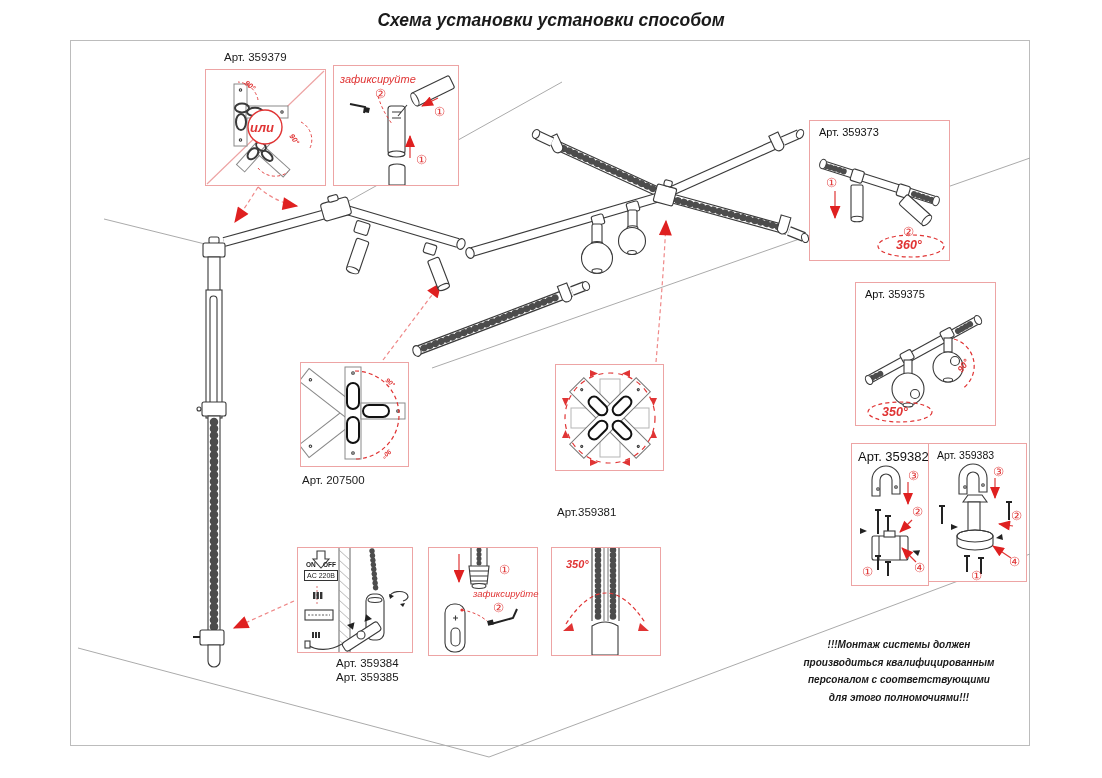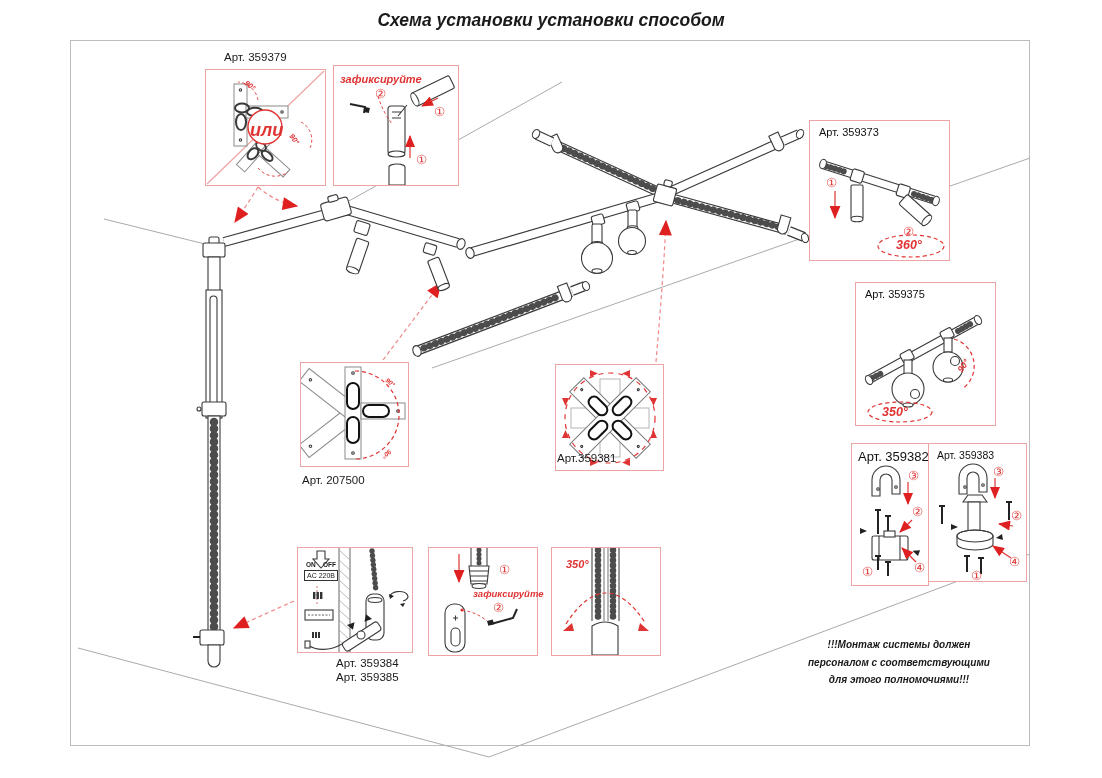--- a/index.html
+++ b/index.html
@@ -7,23 +7,23 @@
         font-family:"Liberation Sans",sans-serif;color:#1a1a1a;}
   .frame{position:absolute;left:70px;top:40px;width:958px;height:704px;border:1px solid #bcbcbc;z-index:0;}
   .title{position:absolute;left:0;right:0;top:10px;text-align:center;font-size:17.5px;
          font-weight:bold;font-style:italic;z-index:4;}
   svg.scene{position:absolute;left:0;top:0;z-index:1;}
   .inset{position:absolute;border:1px solid #eda4a4;background:#fff;box-sizing:border-box;z-index:2;}
   .inset svg{position:absolute;left:0;top:0;}
   .artlabel{position:absolute;font-size:11.5px;color:#1a1a1a;white-space:nowrap;z-index:3;}
   .inlabel{position:absolute;left:9px;top:5px;font-size:11px;color:#111;white-space:nowrap;z-index:3;}
   .num{position:absolute;color:#e03434;font-size:12.5px;line-height:12px;z-index:3;}
-  .redcap{position:absolute;color:#e03434;font-style:italic;font-weight:bold;z-index:3;white-space:nowrap;}
+  .redcap{position:absolute;color:#e03434;font-style:italic;font-weight:normal;z-index:3;white-space:nowrap;}
   .deg{position:absolute;color:#e03434;font-weight:bold;font-style:italic;z-index:3;white-space:nowrap;}
-  .or{position:absolute;color:#e03434;font-weight:bold;font-style:italic;font-size:18px;z-index:3;}
+  .or{position:absolute;color:#e03434;font-weight:bold;font-style:italic;font-size:13px;z-index:3;}
   .warning{position:absolute;left:748px;top:636px;width:302px;text-align:center;
            font-weight:bold;font-style:italic;font-size:10px;line-height:17.5px;z-index:3;}
   .acbox{position:absolute;border:1px solid #333;font-size:7px;text-align:center;z-index:3;
          padding:1px 2px;white-space:nowrap;}
   .tiny{position:absolute;font-size:6.5px;font-weight:bold;z-index:3;white-space:nowrap;}
   
   .gl{stroke:#ababab;stroke-width:1;fill:none;}
   .tubeO{stroke:#3a3a3a;stroke-width:10;fill:none;}
   .tubeI{stroke:#ffffff;stroke-width:7.6;fill:none;}
   .coil{stroke:#4c4c4c;stroke-width:7;fill:none;stroke-linecap:round;stroke-dasharray:0.1 6;}
@@ -427,21 +427,21 @@
           <path d="M74,5 l-8,3.5 l8,3.5 z"></path>
         <path d="M34,94 l8,3.5 l-8,3.5 z"></path>
           <path d="M74,94 l-8,3.5 l8,3.5 z"></path>
         <path d="M6,33 l3.5,8 l3.5,-8 z"></path>
           <path d="M6,73 l3.5,-8 l3.5,8 z"></path>
         <path d="M94,33 l3.5,8 l3.5,-8 z"></path>
           <path d="M94,73 l3.5,-8 l3.5,8 z"></path>
       </g>
     </svg>
   </div>
-  <div class="artlabel" style="left:557px;top:452px">Арт.359381</div>
+  <div class="artlabel" style="left:557px;top:506px">Арт.359381</div>
 
   <div class="inset" style="left:297px;top:547px;width:116px;height:106px">
     <svg width="114" height="104" viewBox="0 0 114 104">
       <path class="blkT" d="M19,3 h8 v8 h4 l-8,9 l-8,-9 h4 z"></path>
       <line x1="41" y1="0" x2="41" y2="104" stroke="#555" stroke-width="0.9"></line>
       <line x1="52" y1="0" x2="52" y2="104" stroke="#555" stroke-width="0.9"></line>
       <g stroke="#999" stroke-width="0.7">
         <line x1="41" y1="2" x2="52" y2="12"></line>
           <line x1="41" y1="12" x2="52" y2="22"></line>
         <line x1="41" y1="22" x2="52" y2="32"></line>
@@ -528,17 +528,18 @@
       <path class="blk" d="M40,78 Q53,70 66,78 L66,107 L40,107 z"></path>
       <path class="rs" style="stroke-dasharray:4 3" d="M14,76 Q54,14 94,76"></path>
       <path d="M11,83 l9,-8 l2,8 z" fill="#e03434"></path>
       <path d="M97,83 l-9,-8 l-2,8 z" fill="#e03434"></path>
     </svg>
     <span class="deg" style="left:14px;top:10px;font-size:11px">350°</span>
   </div>
 
   <div class="warning">
     <div>!!!Монтаж системы должен</div>
+    <div>производиться квалифицированным</div>
     <div>персоналом с соответствующими</div>
     <div>для этого полномочиями!!!</div>
   </div>
 
 </div>
 
 </body></html>

